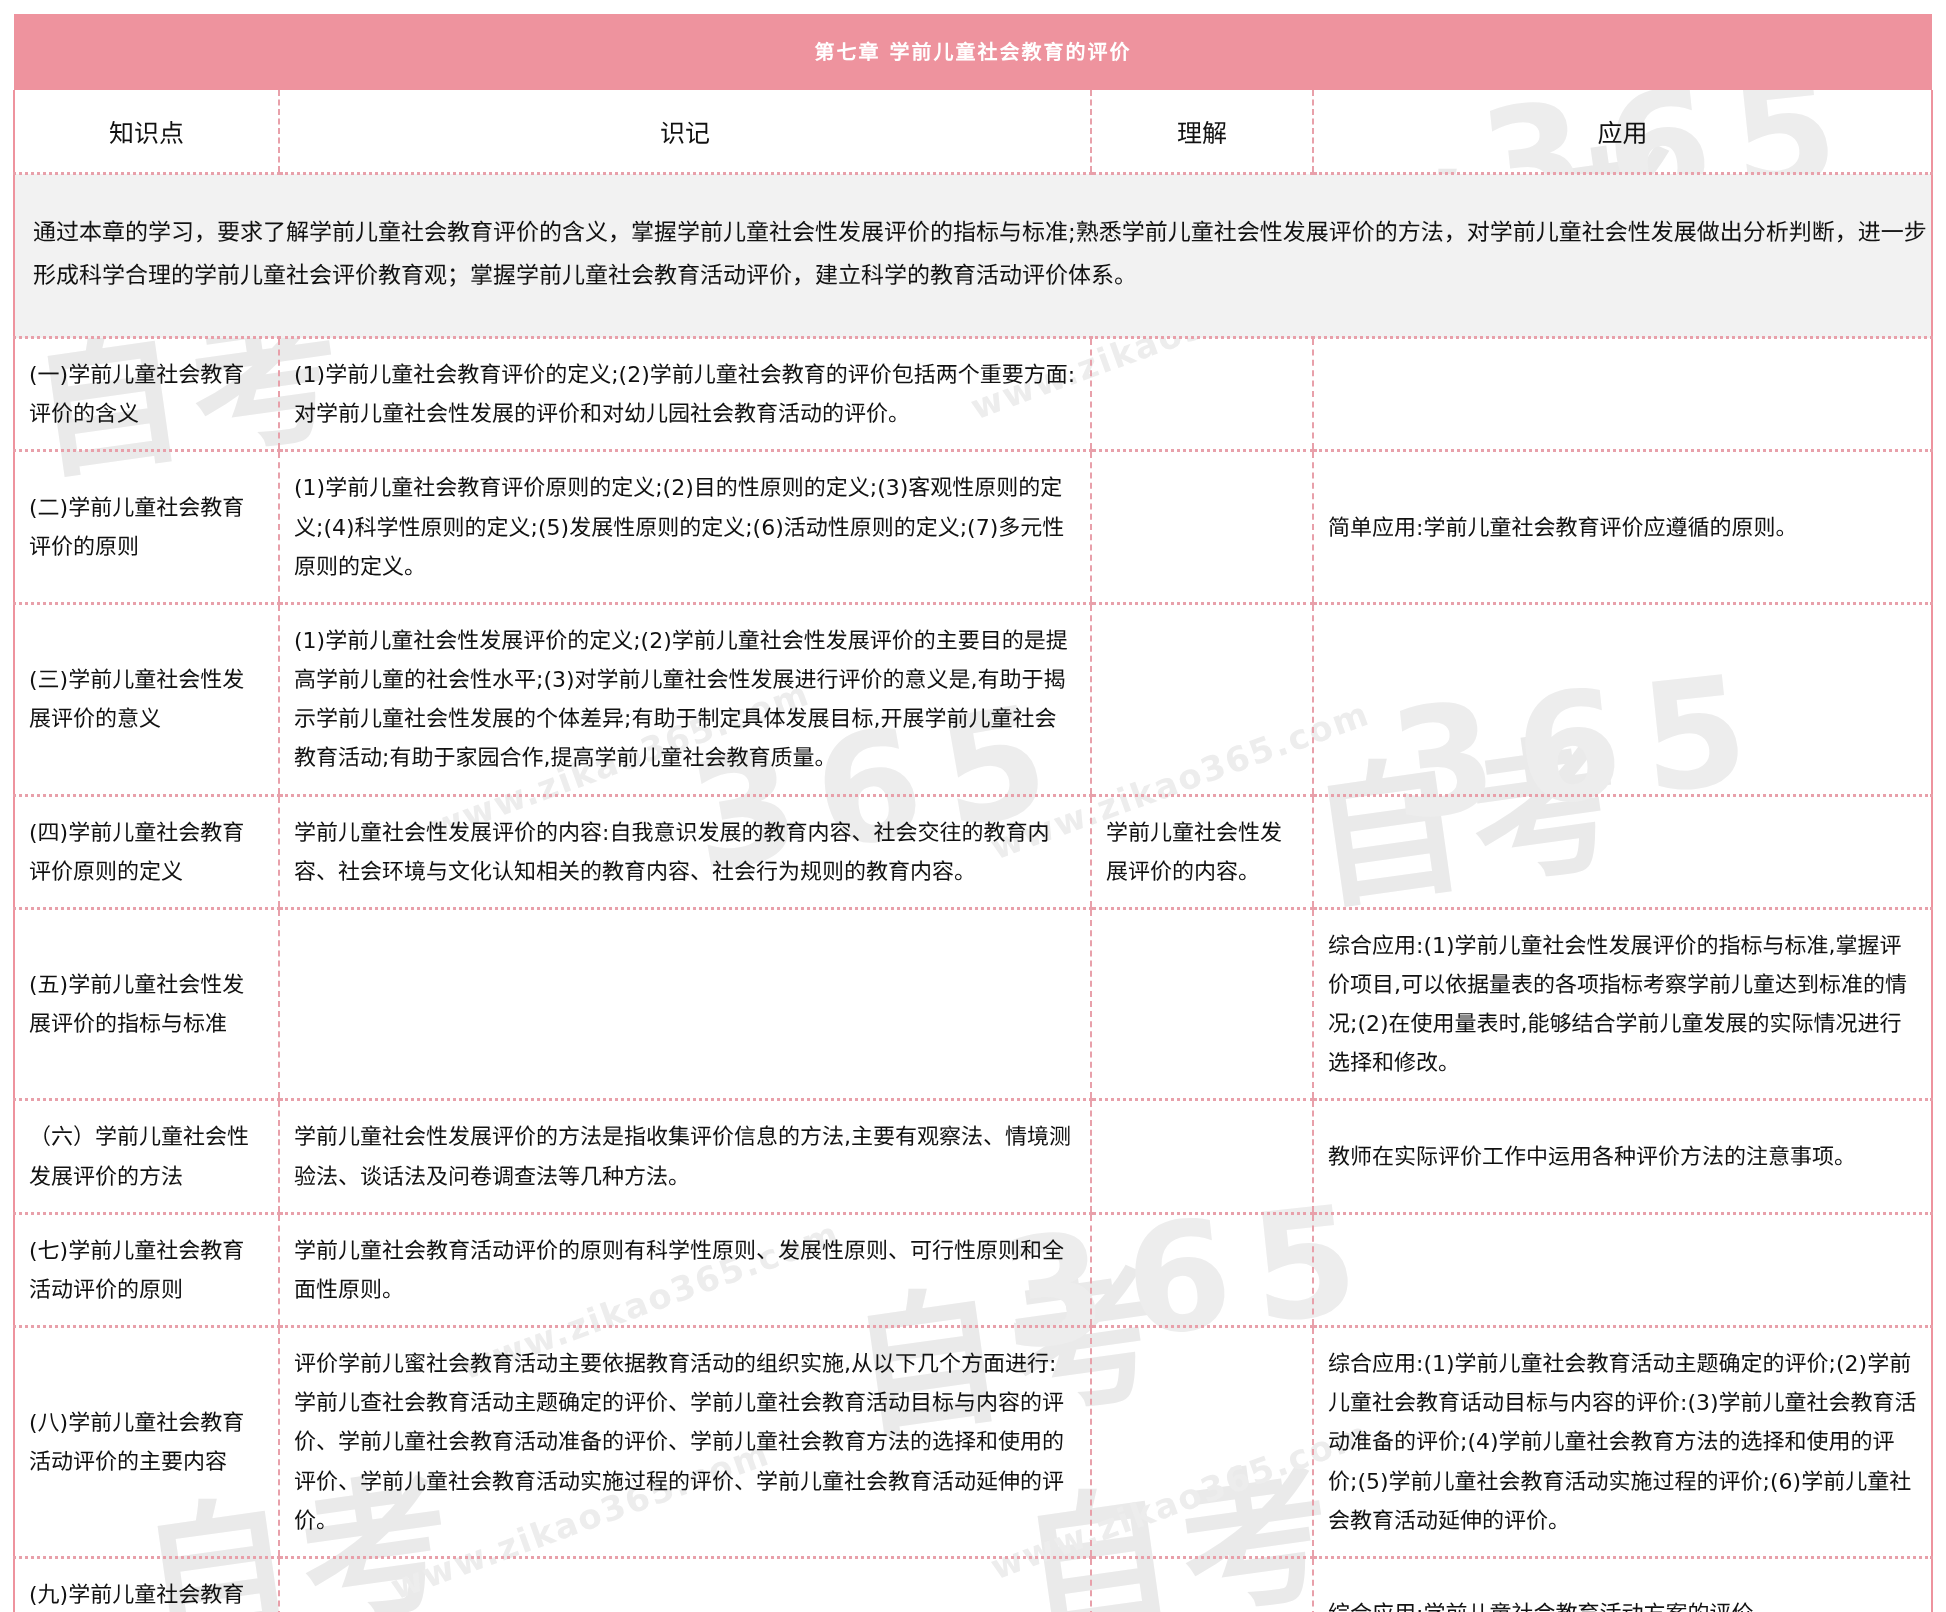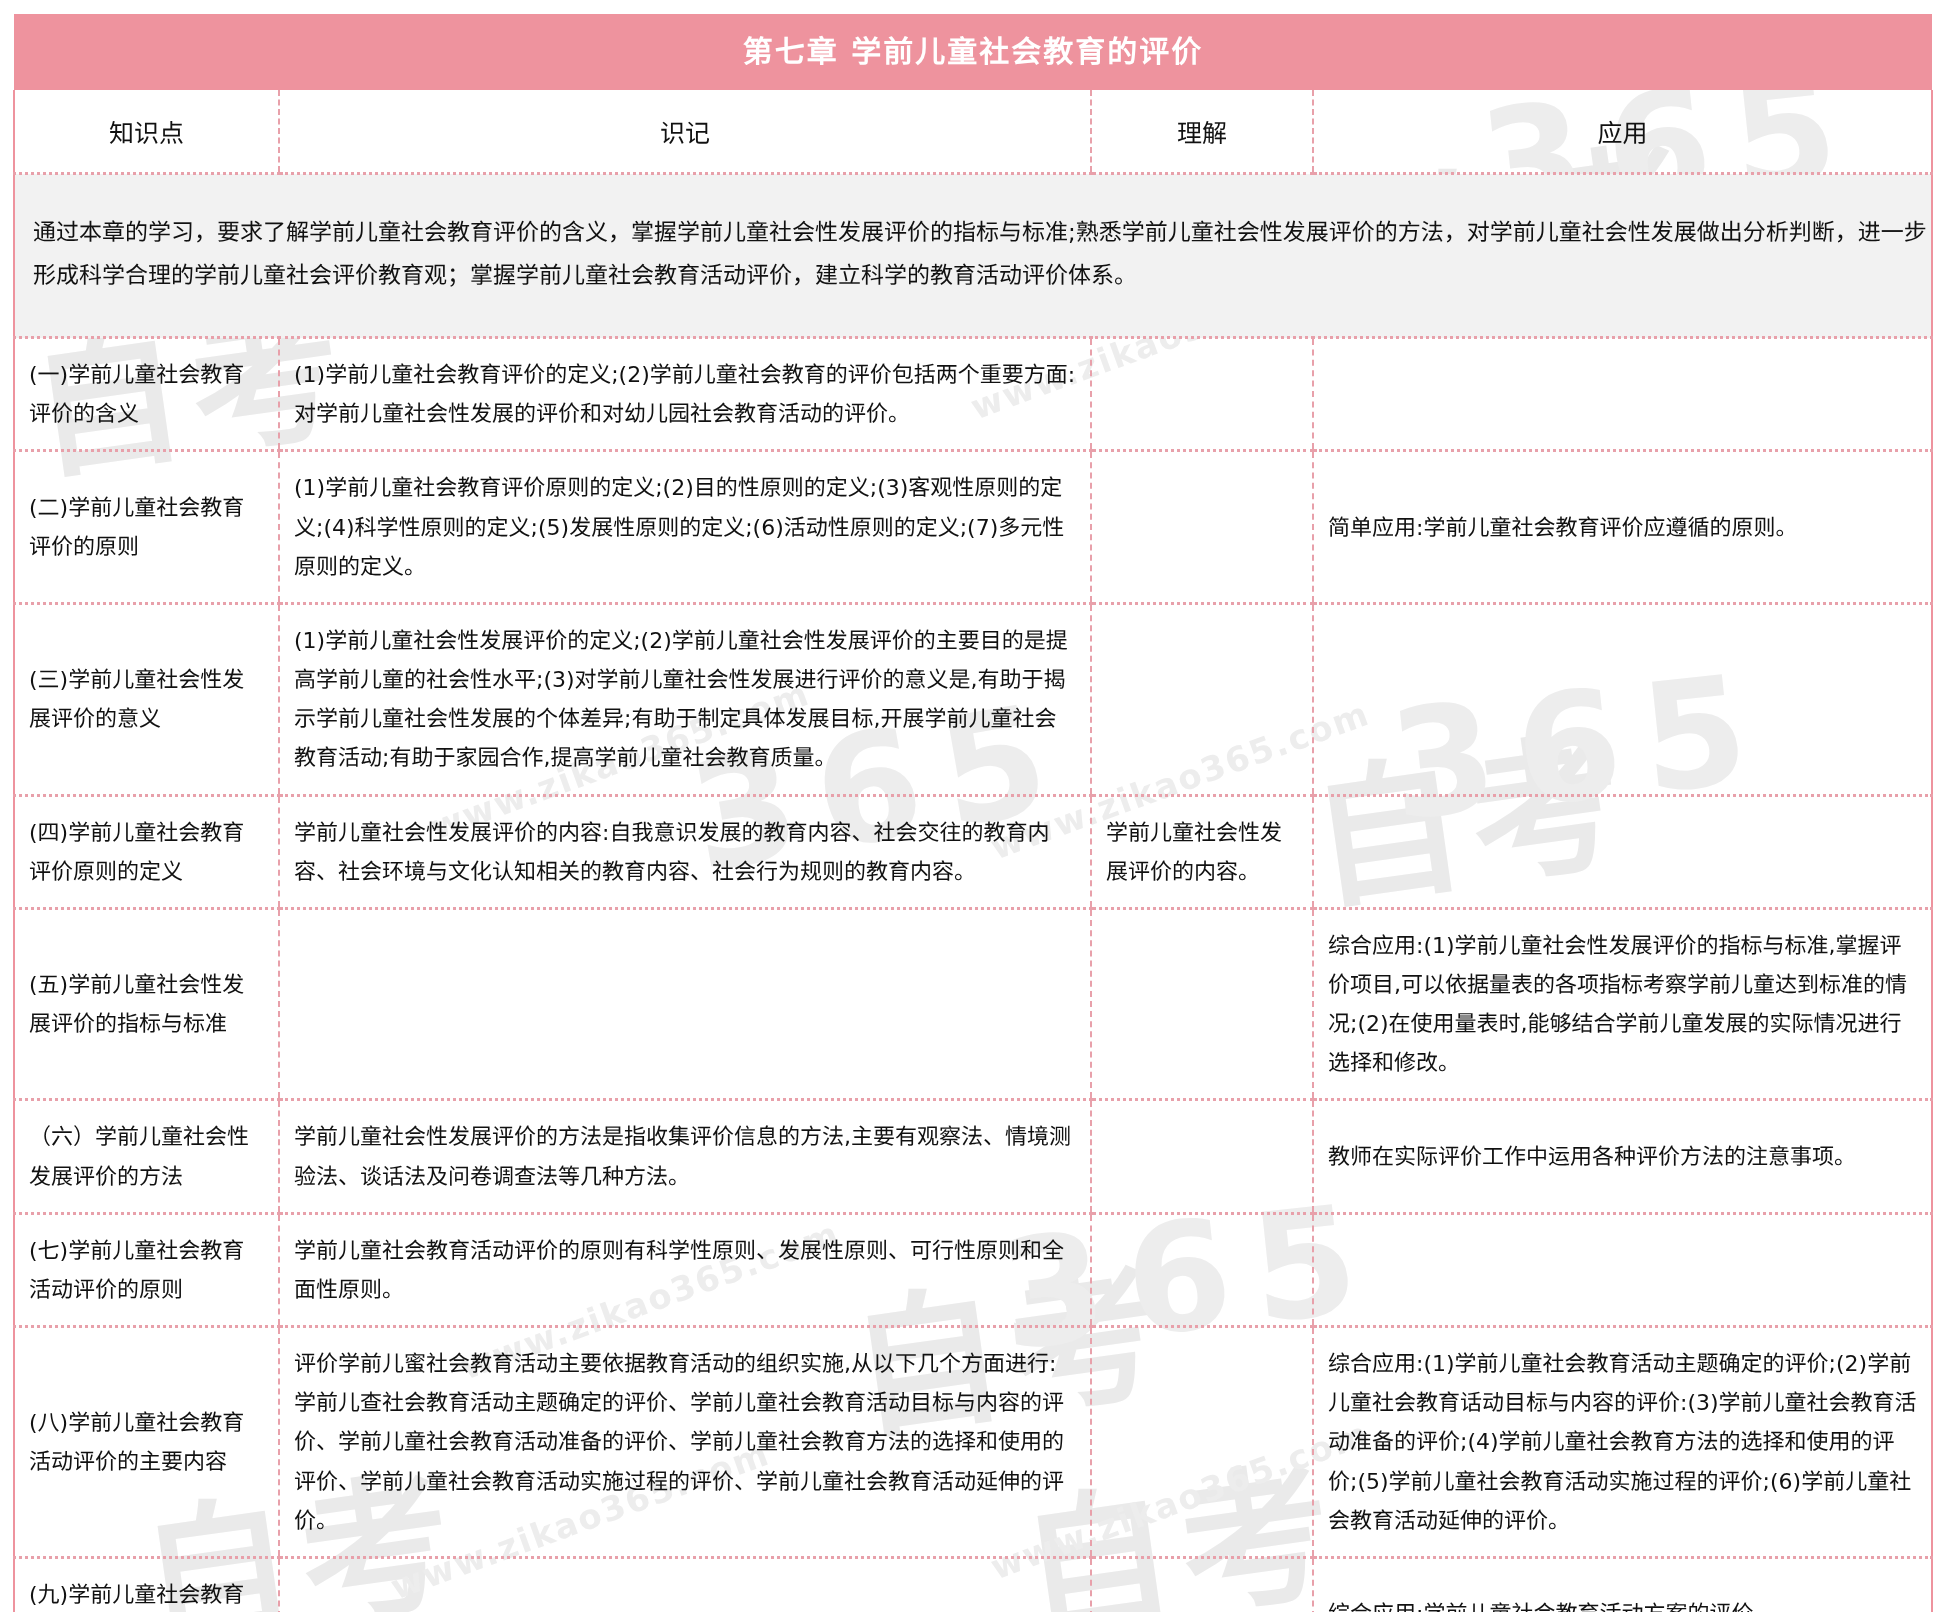--- a/index.html
+++ b/index.html
@@ -67,21 +67,21 @@
 
   
   .title-row td{
     background:#ee939e;
     height:76px;
     text-align:center;
     border:none;
   }
   .title-txt{
     color:#ffffff;
-    font-size:30px;
+    font-size:20px;
     font-weight:bold;
     letter-spacing:2px;
     line-height:76px;
   }
 
   
   .head-row td{
     height:82px;
     text-align:center;
     font-size:25px;

